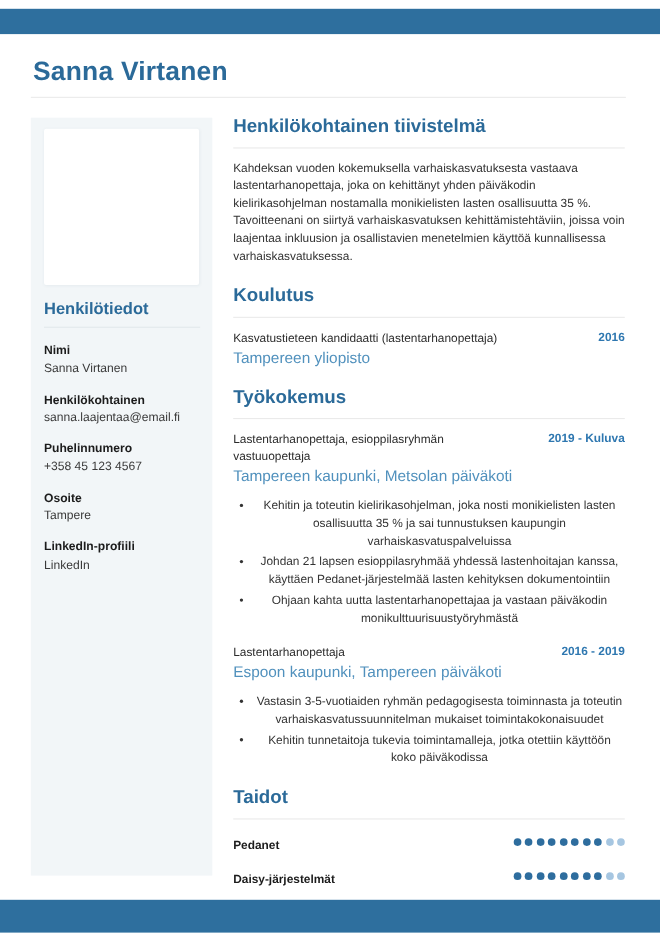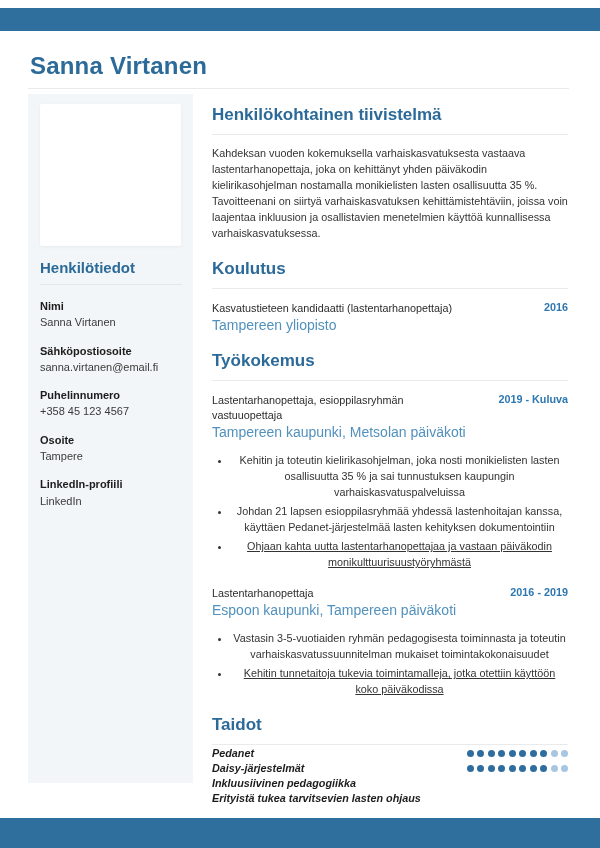--- a/index.html
+++ b/index.html
@@ -26,21 +26,21 @@
   .bottom-bar{position:absolute;bottom:0;left:0;width:600px;height:30px;background:var(--bar-blue);}
   .name{
     position:absolute;left:30px;top:52px;
     font-size:24px;font-weight:bold;color:var(--heading-blue);
     letter-spacing:0.2px;
   }
   .name-rule{position:absolute;left:28px;top:88px;width:541px;height:1px;background:var(--rule);}
 
   
   .sidebar{
-    position:absolute;left:28px;top:94px;width:165px;height:689px;
+    position:absolute;left:28px;top:107px;width:165px;height:689px;
     background:var(--sidebar-bg);
     padding:10px 11px 0 12px;
   }
   .photo{
     width:141px;height:142px;background:#ffffff;border-radius:2px;
     box-shadow:0 1px 3px rgba(40,70,100,0.06);
   }
   .side-title{
     margin-top:13px;font-size:15px;font-weight:bold;color:var(--heading-blue);
   }
@@ -58,23 +58,23 @@
   .summary-text{margin-top:10px;font-size:10.8px;line-height:16px;color:var(--text);}
 
   .entry{margin-top:12px;}
   .entry + .entry{margin-top:16px;}
   .entry-head{display:flex;justify-content:space-between;align-items:flex-start;}
   .entry-title{font-size:10.8px;font-weight:normal;color:#2b2b2b;line-height:15px;max-width:262px;}
   .entry-date{font-size:10.8px;font-weight:bold;color:var(--date-blue);white-space:nowrap;}
   .entry-sub{margin-top:2px;font-size:14px;color:var(--link-blue);line-height:15px;}
   .entry ul{margin-top:12px;padding-left:19px;text-align:center;}
   .entry li{font-size:10.8px;line-height:16px;color:var(--text);margin-bottom:3px;}
-  .entry li:last-child{margin-bottom:0;text-decoration:underline;}
-
-  .skill-row{display:flex;justify-content:space-between;align-items:center;margin-top:1px;font-style:italic;}
+  .entry li:last-child{margin-bottom:0;}
+
+  .skill-row{display:flex;justify-content:space-between;align-items:flex-start;margin-top:17px;}
   .skill-row:first-of-type{margin-top:14px;}
   .skill-name{font-size:10.8px;font-weight:bold;color:#1c1c1c;line-height:14px;}
   .dots{display:flex;align-items:center;}
   .dot{width:7px;height:7px;border-radius:50%;margin-left:3.5px;display:inline-block;}
   .dot-filled{background:var(--dot-filled);}
   .dot-empty{background:var(--dot-empty);}
 </style>
 </head>
 <body>
 
@@ -86,22 +86,22 @@
 <aside class="sidebar">
   <div class="photo"></div>
   <h2 class="side-title">Henkilötiedot</h2>
   <div class="side-rule"></div>
 
   <div class="field">
     <div class="label">Nimi</div>
     <div class="value">Sanna Virtanen</div>
   </div>
   <div class="field">
-    <div class="label">Sähköpostiosoite</div>
-    <div class="value">sanna.virtanen@email.fi</div>
+    <div class="label">Henkilökohtainen</div>
+    <div class="value">sanna.laajentaa@email.fi</div>
   </div>
   <div class="field">
     <div class="label">Puhelinnumero</div>
     <div class="value">+358 45 123 4567</div>
   </div>
   <div class="field">
     <div class="label">Osoite</div>
     <div class="value">Tampere</div>
   </div>
   <div class="field">

